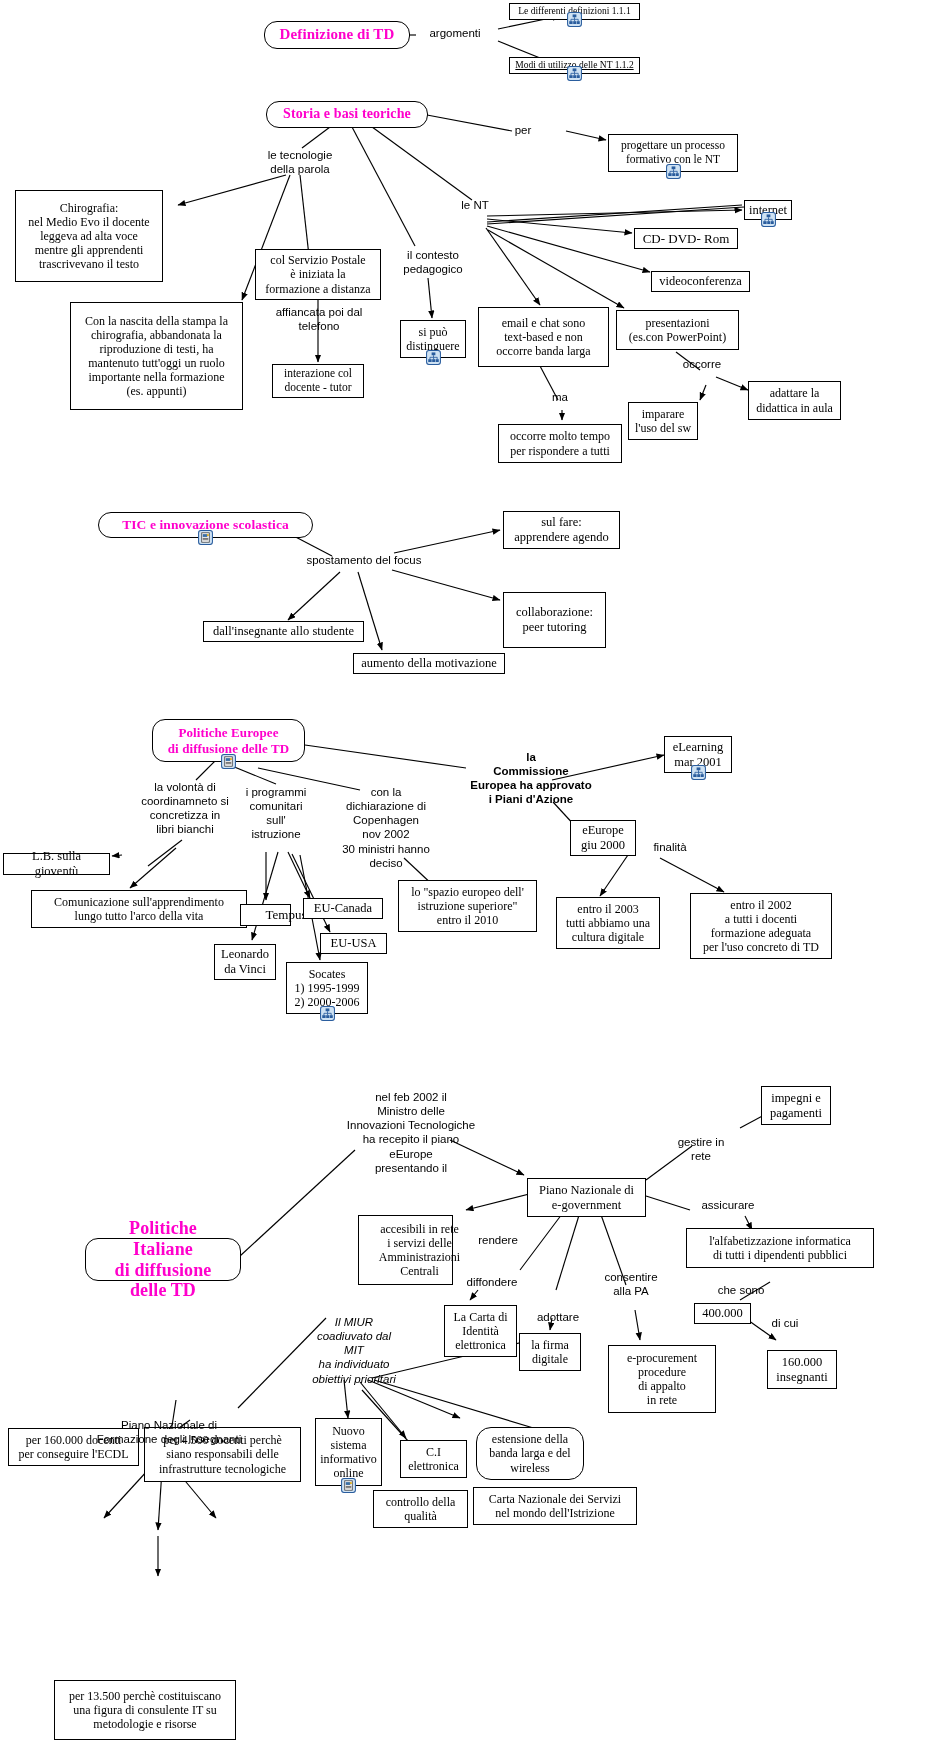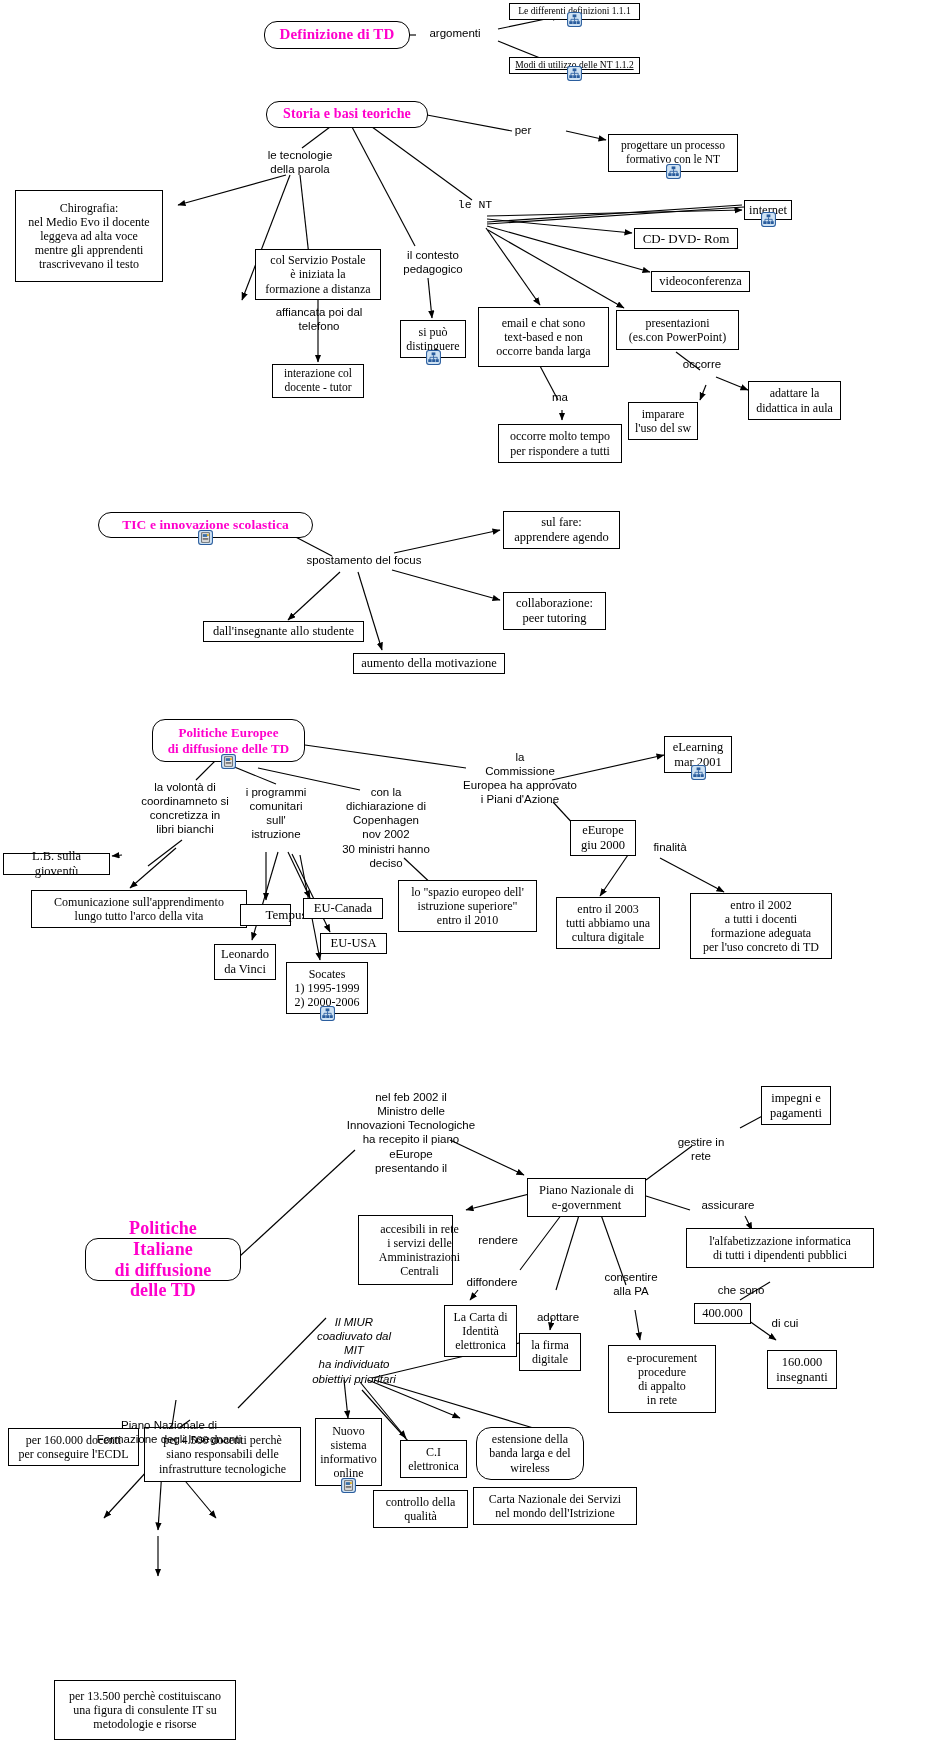--- a/index.html
+++ b/index.html
@@ -209,20 +209,28 @@
   </div>
 
   <div class="node box" style="left:15px;top:190px;width:148px;height:92px;">
     <div class="txt" style="font-size:12px;white-space:pre-line;">Chirografia:
 nel Medio Evo il docente
 leggeva ad alta voce
 mentre gli apprendenti
 trascrivevano il testo</div>
   </div>
 
+  <div class="node box" style="left:70px;top:302px;width:173px;height:108px;">
+    <div class="txt" style="font-size:12px;white-space:pre-line;">Con la nascita della stampa la
+chirografia, abbandonata la
+riproduzione di testi, ha
+mantenuto tutt'oggi un ruolo
+importante nella formazione
+(es. appunti)</div>
+  </div>
 
   <div class="node box" style="left:255px;top:249px;width:126px;height:51px;">
     <div class="txt" style="font-size:12px;white-space:pre-line;">col Servizio Postale
 è iniziata la
 formazione a distanza</div>
   </div>
 
   <div class="node box" style="left:272px;top:364px;width:92px;height:34px;">
     <div class="txt" style="font-size:11.5px;white-space:pre-line;">interazione col
 docente - tutor</div>
@@ -289,21 +297,21 @@
   <div class="node box" style="left:748px;top:381px;width:93px;height:39px;">
     <div class="txt" style="font-size:12px;white-space:pre-line;">adattare la
 didattica in aula</div>
   </div>
 
   <div class="node box" style="left:503px;top:511px;width:117px;height:38px;">
     <div class="txt" style="font-size:12.5px;white-space:pre-line;">sul fare:
 apprendere agendo</div>
   </div>
 
-  <div class="node box" style="left:503px;top:592px;width:103px;height:38px;">
+  <div class="node box" style="left:503px;top:592px;width:103px;height:56px;">
     <div class="txt" style="font-size:12.5px;white-space:pre-line;">collaborazione:
 peer tutoring</div>
   </div>
 
   <div class="node box" style="left:203px;top:621px;width:161px;height:21px;">
     <div class="txt" style="font-size:12.5px;">dall'insegnante allo studente</div>
   </div>
 
   <div class="node box" style="left:353px;top:653px;width:152px;height:21px;">
     <div class="txt" style="font-size:12.5px;">aumento della motivazione</div>
@@ -493,41 +501,41 @@
 una figura di consulente IT su
 metodologie e risorse</div>
   </div>
 
   <div class="label" style="left:420px;top:26px;width:70px;">argomenti</div>
   <div class="label" style="left:508px;top:123px;width:30px;">per</div>
   <div class="label" style="left:248px;top:148px;width:104px;">le tecnologie
 della parola</div>
   <div class="label" style="left:390px;top:248px;width:86px;">il contesto
 pedagogico</div>
-  <div class="label" style="left:455px;top:198px;width:40px;font-family:Liberation Mono, monospace;">le NT</div>
+  <div class="label" style="left:455px;top:198px;width:40px;">le NT</div>
   <div class="label" style="left:262px;top:305px;width:114px;">affiancata poi dal
 telefono</div>
   <div class="label" style="left:543px;top:390px;width:34px;">ma</div>
   <div class="label" style="left:672px;top:357px;width:60px;">occorre</div>
   <div class="label" style="left:298px;top:553px;width:132px;">spostamento del focus</div>
   <div class="label" style="left:126px;top:780px;width:118px;">la volontà di
 coordinamneto si
 concretizza in
 libri bianchi</div>
   <div class="label" style="left:228px;top:785px;width:96px;">i programmi
 comunitari
 sull'
 istruzione</div>
   <div class="label" style="left:324px;top:785px;width:124px;">con la
 dichiarazione di
 Copenhagen
 nov 2002
 30 ministri hanno
 deciso</div>
-  <div class="label" style="left:436px;top:750px;width:168px;">la
+  <div class="label" style="left:447px;top:750px;width:168px;font-weight:bold;">la
 Commissione
 Europea ha approvato
 i Piani d'Azione</div>
   <div class="label" style="left:640px;top:840px;width:60px;">finalità</div>
   <div class="label" style="left:330px;top:1090px;width:162px;">nel feb 2002 il
 Ministro delle
 Innovazioni Tecnologiche
 ha recepito il piano
 eEurope
 presentando il</div>

